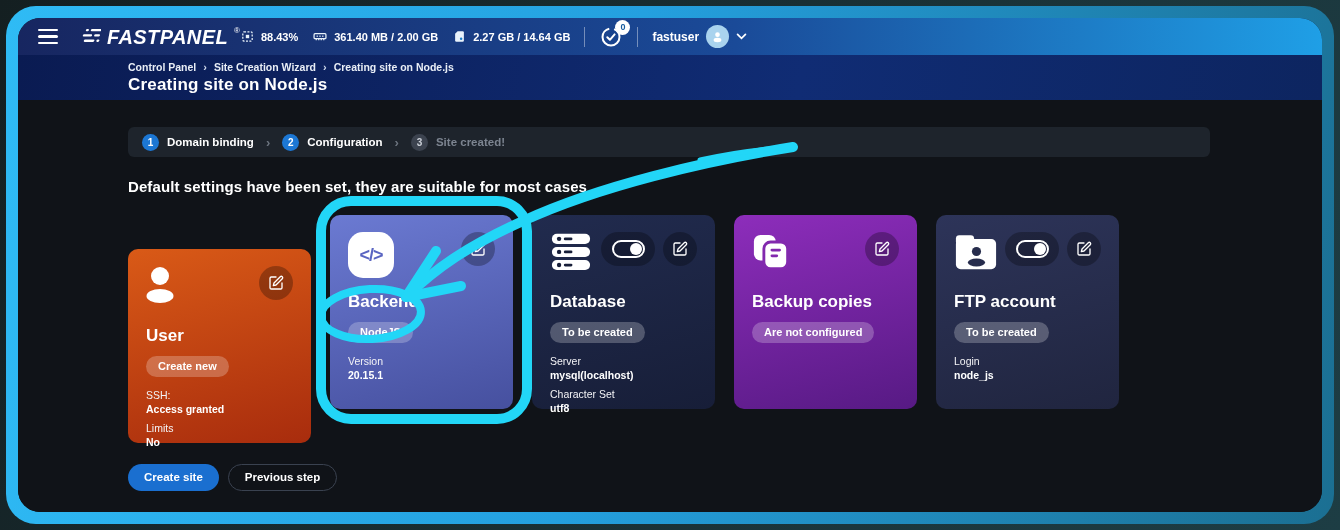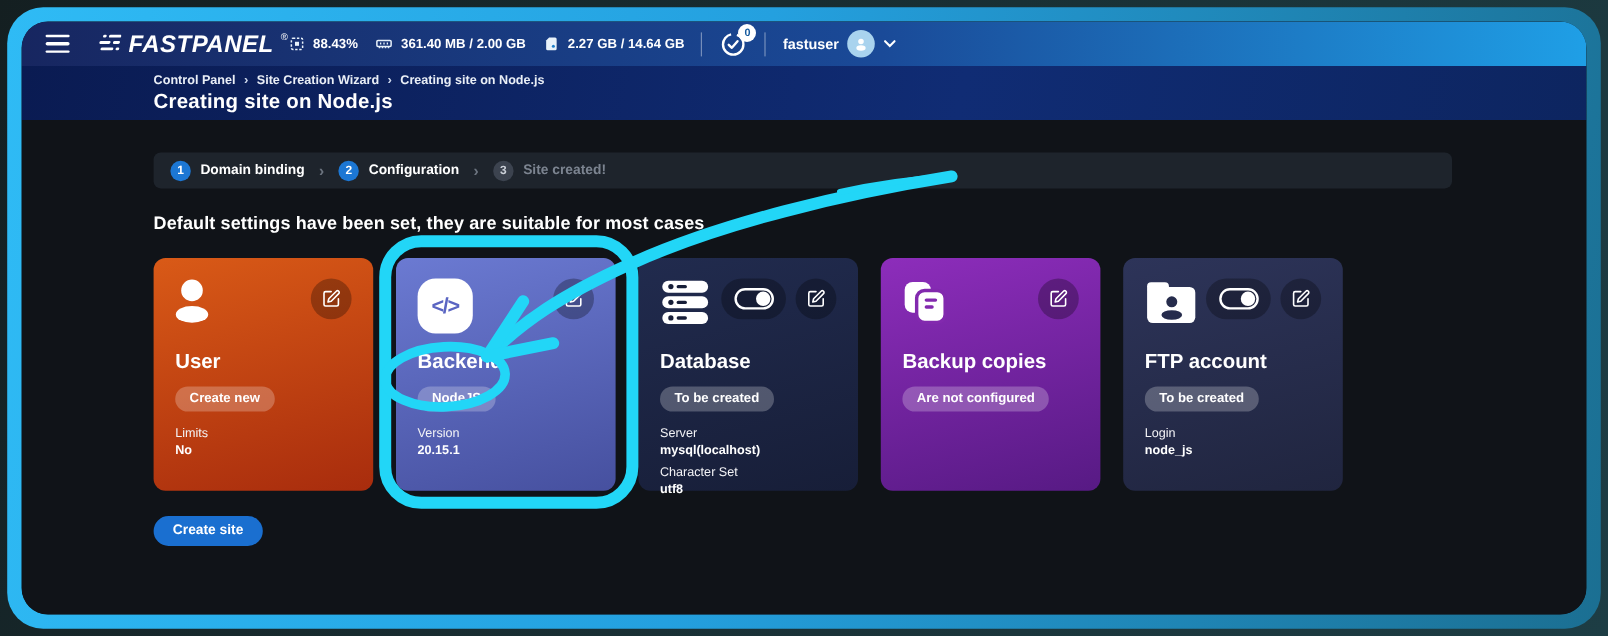--- a/index.html
+++ b/index.html
@@ -51,21 +51,21 @@
               font-size:10px; font-weight:700; display:flex; align-items:center; justify-content:center; }
   .step-label { font-size:11.5px; font-weight:700; color:#fff; }
   .step.inactive .step-num { background:#3c434f; color:#ccd1d9; }
   .step.inactive .step-label { color:#7c8490; font-weight:600; }
   .step-sep { color:#6c747f; font-size:13px; font-weight:700; }
 
   .heading { margin-top:21px; font-size:15px; font-weight:700; color:#fff; letter-spacing:.1px; }
 
   .cards { margin-top:20px; display:flex; gap:19px; }
   .card { width:183px; height:194px; border-radius:10px; padding:17px 18px; color:#fff; position:relative; }
-  .card-user    { background:linear-gradient(165deg,#d95a17 0%,#a82c0d 100%); }
+  .card-user    { background:linear-gradient(165deg,#d95a17 0%,#a82c0d 100%);margin-top:34px; }
   .card-backend { background:linear-gradient(165deg,#6b7ad2 0%,#46509f 100%); }
   .card-database{ background:linear-gradient(165deg,#212b4e 0%,#171e38 100%); }
   .card-backup  { background:linear-gradient(165deg,#8d2dbb 0%,#571a84 100%); }
   .card-ftp     { background:linear-gradient(165deg,#2d3459 0%,#20253f 100%); }
   .card-top { display:flex; justify-content:space-between; align-items:flex-start; height:46px; }
   .card-actions { display:flex; gap:8px; align-items:center; }
   .icon-btn { width:34px; height:34px; border-radius:50%; background:rgba(0,0,0,.28); border:none; cursor:pointer;
               display:flex; align-items:center; justify-content:center; }
   .toggle-wrap { width:54px; height:34px; border-radius:17px; background:rgba(0,0,0,.28); border:none; cursor:pointer;
                  display:flex; align-items:center; justify-content:center; }
@@ -212,20 +212,24 @@
                     <path d="M12 3H5a2 2 0 0 0-2 2v14a2 2 0 0 0 2 2h14a2 2 0 0 0 2-2v-7"></path>
                     <path d="M18.4 2.6a2.1 2.1 0 1 1 3 3L12 15l-4 1 1-4Z"></path>
                   </svg>
                 </button>
               </div>
             </div>
             <h3 class="card-title">User</h3>
             <span class="card-badge">Create new</span>
             <div class="fields">
               <div class="field">
+                <div class="f-label">SSH:</div>
+                <div class="f-value">Access granted</div>
+              </div>
+              <div class="field">
                 <div class="f-label">Limits</div>
                 <div class="f-value">No</div>
               </div>
             </div>
           </section>
 
           <section class="card card-backend">
             <div class="card-top">
               <div class="code-chip">&lt;/&gt;</div>
               <div class="card-actions">
@@ -342,20 +346,21 @@
                 <div class="f-label">Login</div>
                 <div class="f-value">node_js</div>
               </div>
             </div>
           </section>
 
         </div>
 
         <div class="actions-row">
           <button class="btn btn-primary">Create site</button>
+          <button class="btn btn-ghost">Previous step</button>
         </div>
 
       </main>
     </div>
   </div>
 
   <svg class="annot" viewBox="0 0 1340 530">
     <g fill="none" stroke="#22d6f7" stroke-linecap="round" stroke-linejoin="round">
       <rect x="321" y="201" width="206" height="218" rx="30" stroke-width="10"></rect>
       <ellipse cx="371" cy="314" rx="50" ry="25" stroke-width="8" transform="rotate(-3 371 314)"></ellipse>

